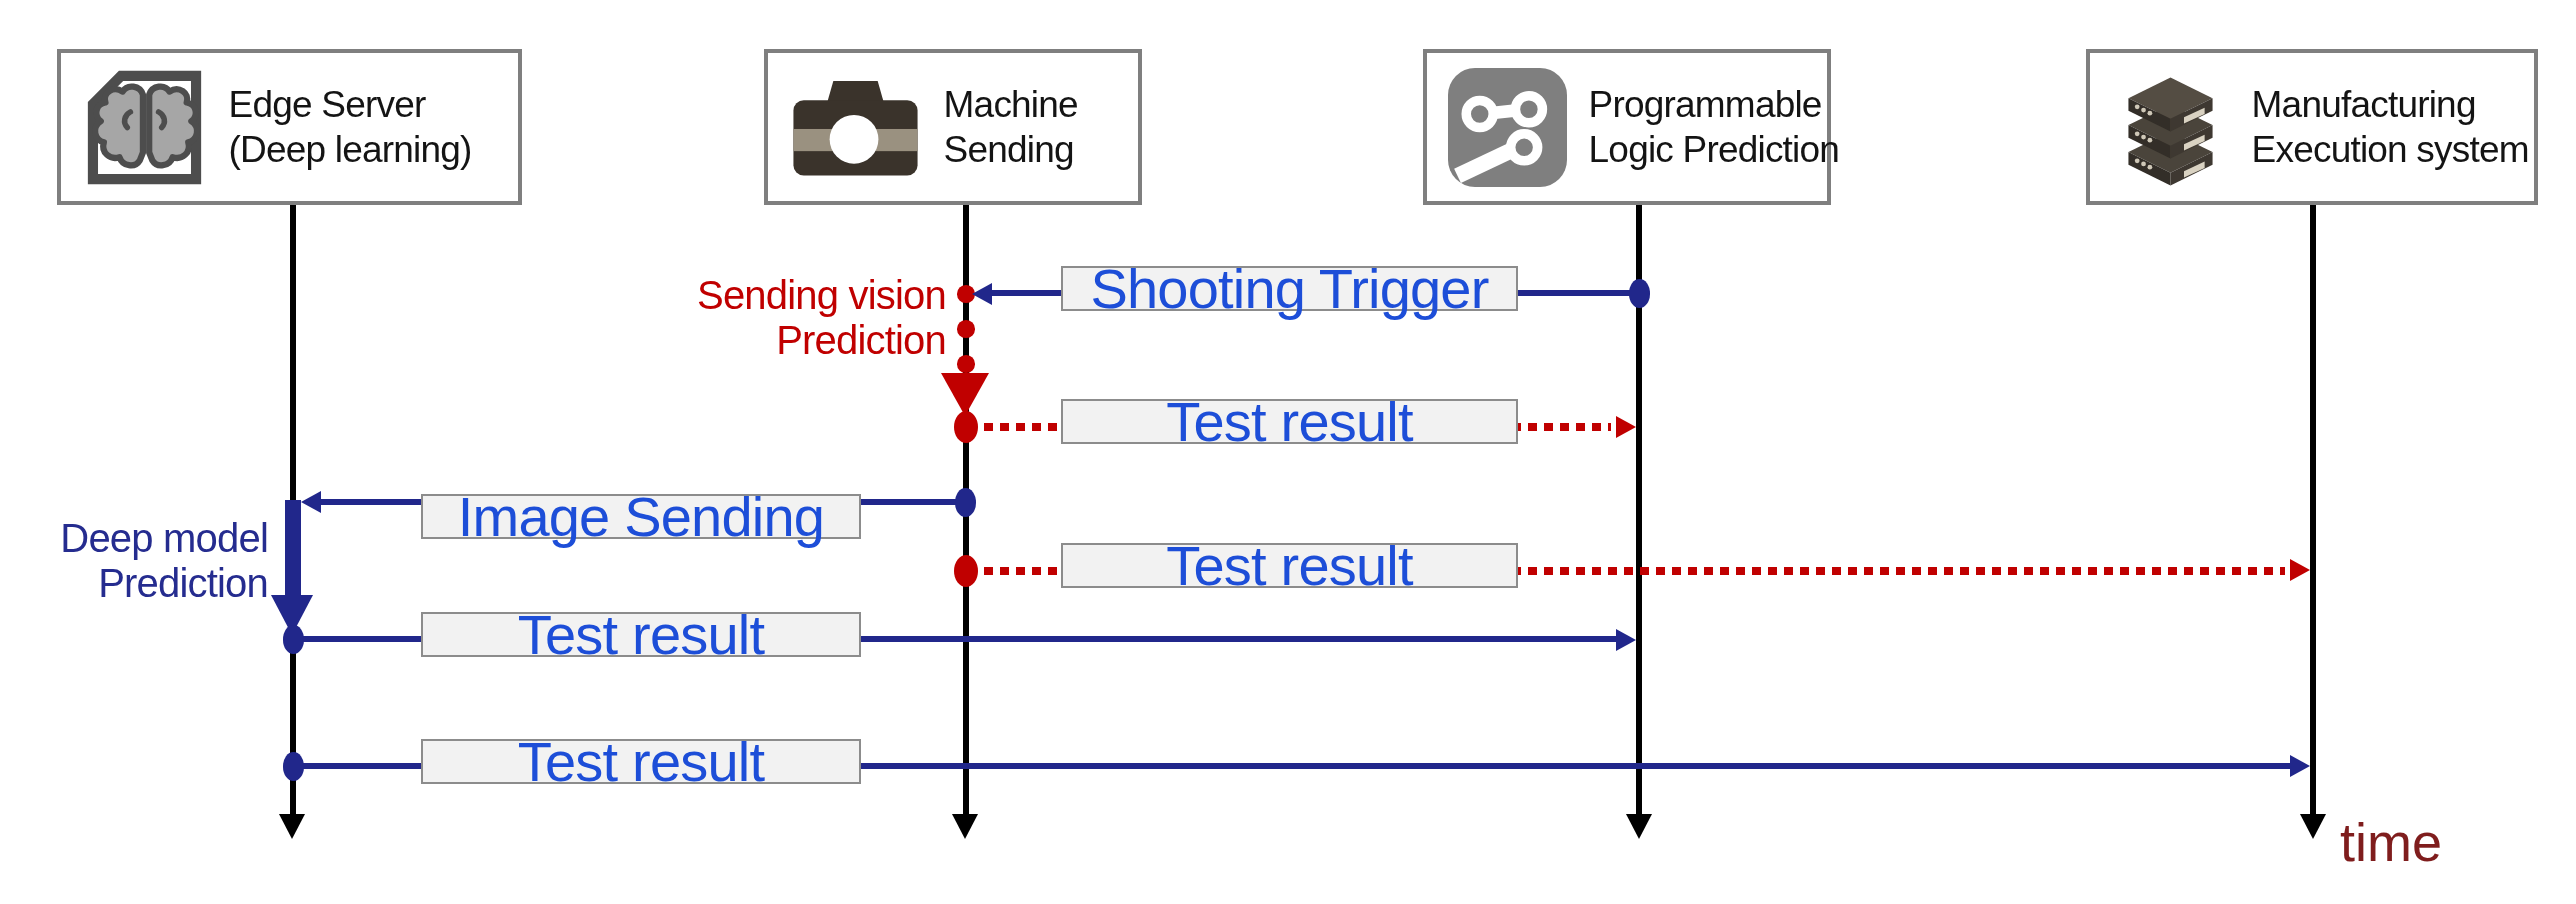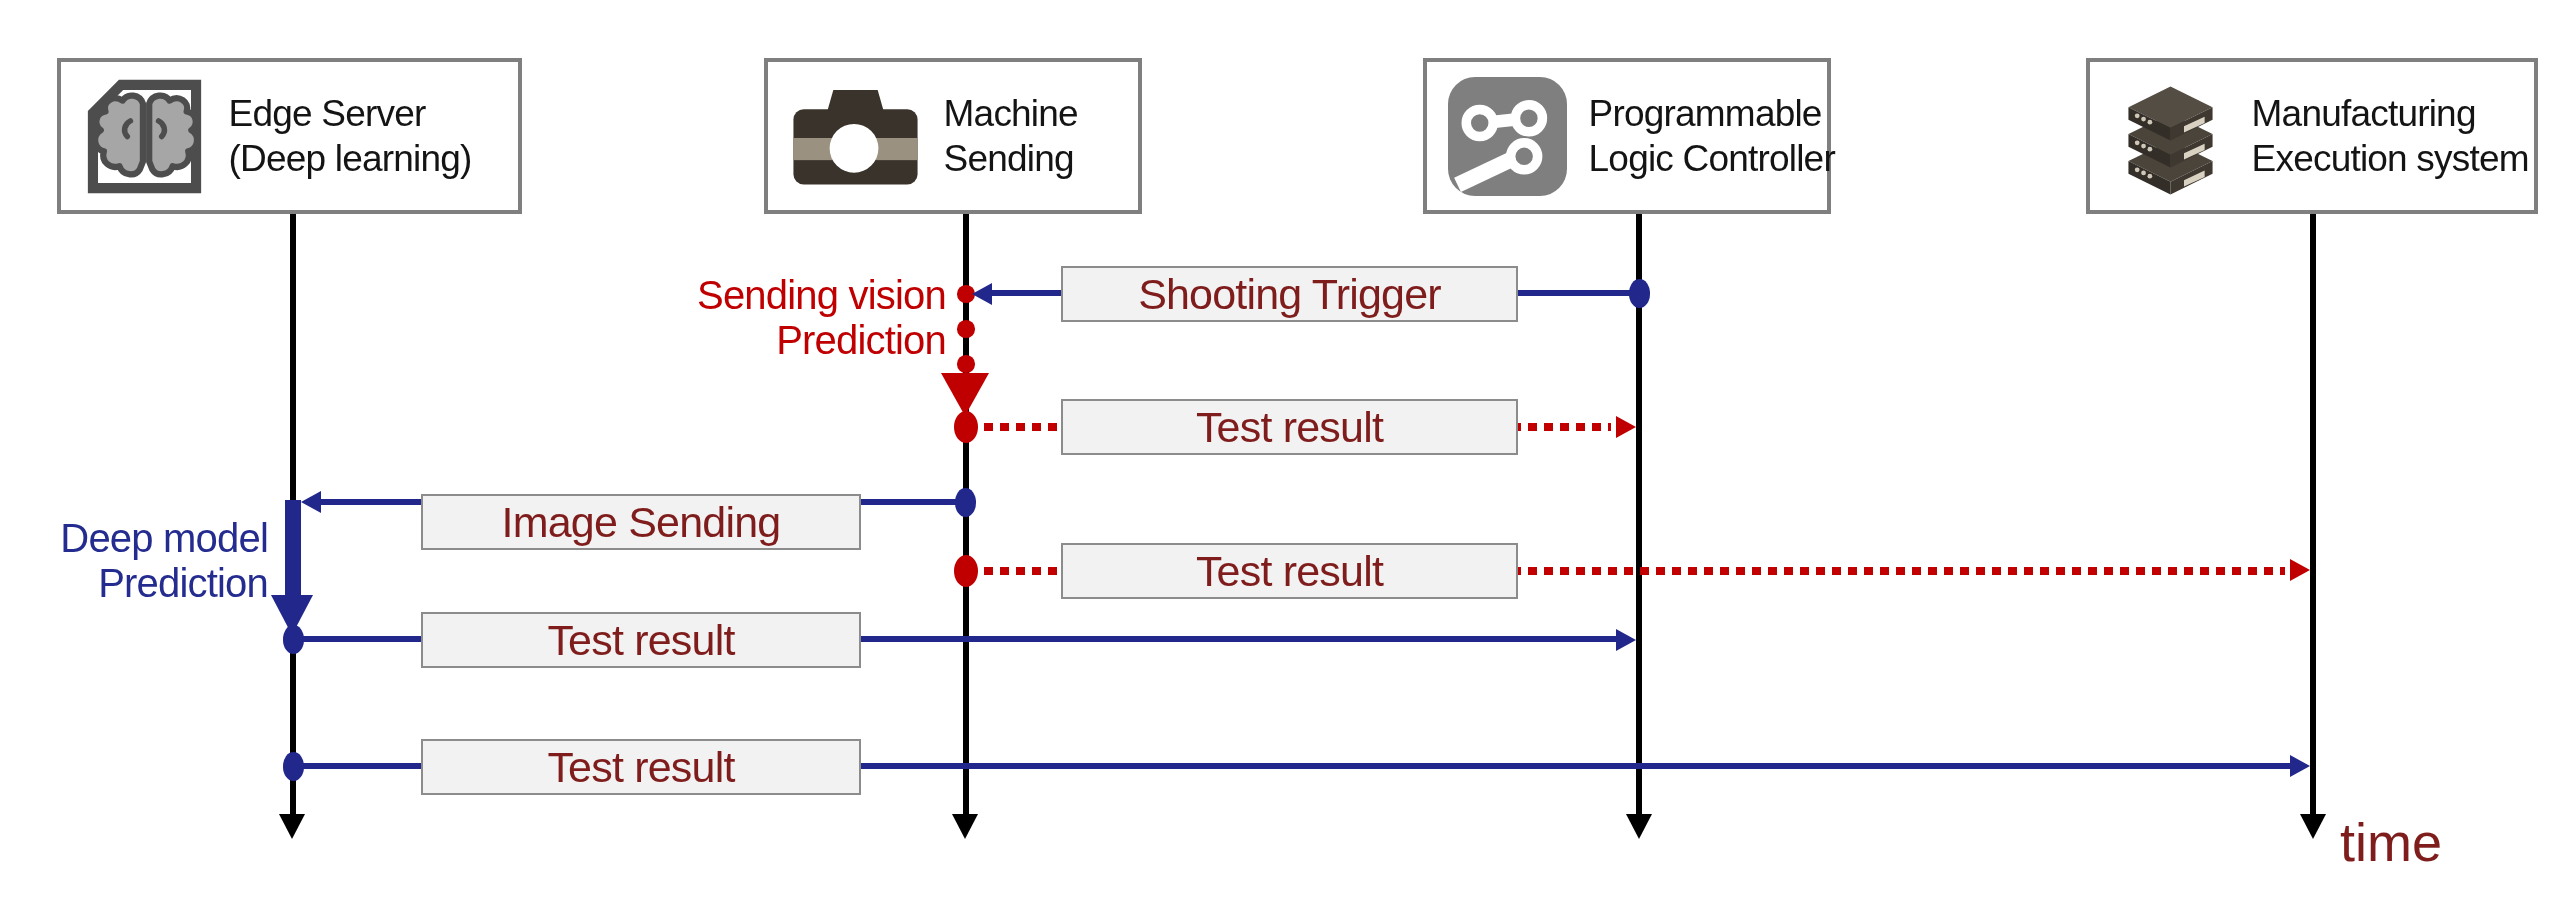--- a/index.html
+++ b/index.html
@@ -10,21 +10,20 @@
     font-family:"Liberation Sans","DejaVu Sans",sans-serif;
     overflow:hidden;
   }
   
   .actor{
     position:absolute;top:49px;height:156px;
     background:#ffffff;border:4.8px solid #7f7f7f;
     box-sizing:border-box;
     display:flex;align-items:center;gap:22px;
     padding:0 11px 0 20.6px;
-    margin-top:9px;
   }
   .actor .name{
     font-size:37px;line-height:45px;color:#141414;
     font-weight:300;letter-spacing:-0.8px;white-space:nowrap;
   }
   .actor .name span{display:block;}
   .icon{display:block;flex:0 0 auto;}
   
   .lifeline{position:absolute;top:205px;height:613px;width:5.6px;background:#000;}
   .lf-arrow{
@@ -49,24 +48,24 @@
   .dot-red.small{width:17.5px;height:17.5px;}
   .big-tri-red{position:absolute;width:0;height:0;
     border-left:24.6px solid transparent;border-right:24.6px solid transparent;
     border-top:43px solid var(--red);}
   .big-tri-blue{position:absolute;width:0;height:0;
     border-left:21.4px solid transparent;border-right:21.4px solid transparent;
     border-top:40px solid var(--blue);}
   .act-bar{position:absolute;width:16px;background:var(--blue);}
   
   .label-box{
-    position:absolute;height:56px;
+    position:absolute;height:45px;
     background:#f2f2f2;border:2.4px solid #8c8c8c;box-sizing:border-box;
     display:flex;align-items:center;justify-content:center;
-    font-size:43px;font-weight:300;color:#7f1d1d;letter-spacing:-0.8px;
+    font-size:56px;font-weight:300;color:#1d4ed8;letter-spacing:-0.8px;
     white-space:nowrap;
   }
   
   .annot{
     position:absolute;text-align:right;
     font-size:40px;line-height:45px;font-weight:300;letter-spacing:-0.8px;
     white-space:nowrap;
   }
   .annot span{display:block;}
   .annot.red{color:var(--red);}
@@ -129,21 +128,21 @@
         <line x1="12" y1="136" x2="84" y2="102" stroke-width="20"></line>
       </g>
       <g stroke="#ffffff" fill="#7f7f7f" stroke-width="12">
         <circle cx="40" cy="58" r="17"></circle>
         <circle cx="102" cy="52" r="17"></circle>
         <circle cx="96" cy="100" r="17"></circle>
       </g>
     </svg>
     <div class="name">
       <span>Programmable</span>
-      <span>Logic Controller</span>
+      <span>Logic Prediction</span>
     </div>
   </div>
 
   <div class="actor" style="left:2086px;width:452px;">
     <svg class="icon" width="119" height="119" viewBox="0 0 150 150">
 
       <g>
         <polygon points="75,80 128,106 75,132 22,106" fill="#4a443b"></polygon>
         <polygon points="22,106 75,132 75,148 22,122" fill="#332e28"></polygon>
         <polygon points="75,132 128,106 128,122 75,148" fill="#3e3831"></polygon>

